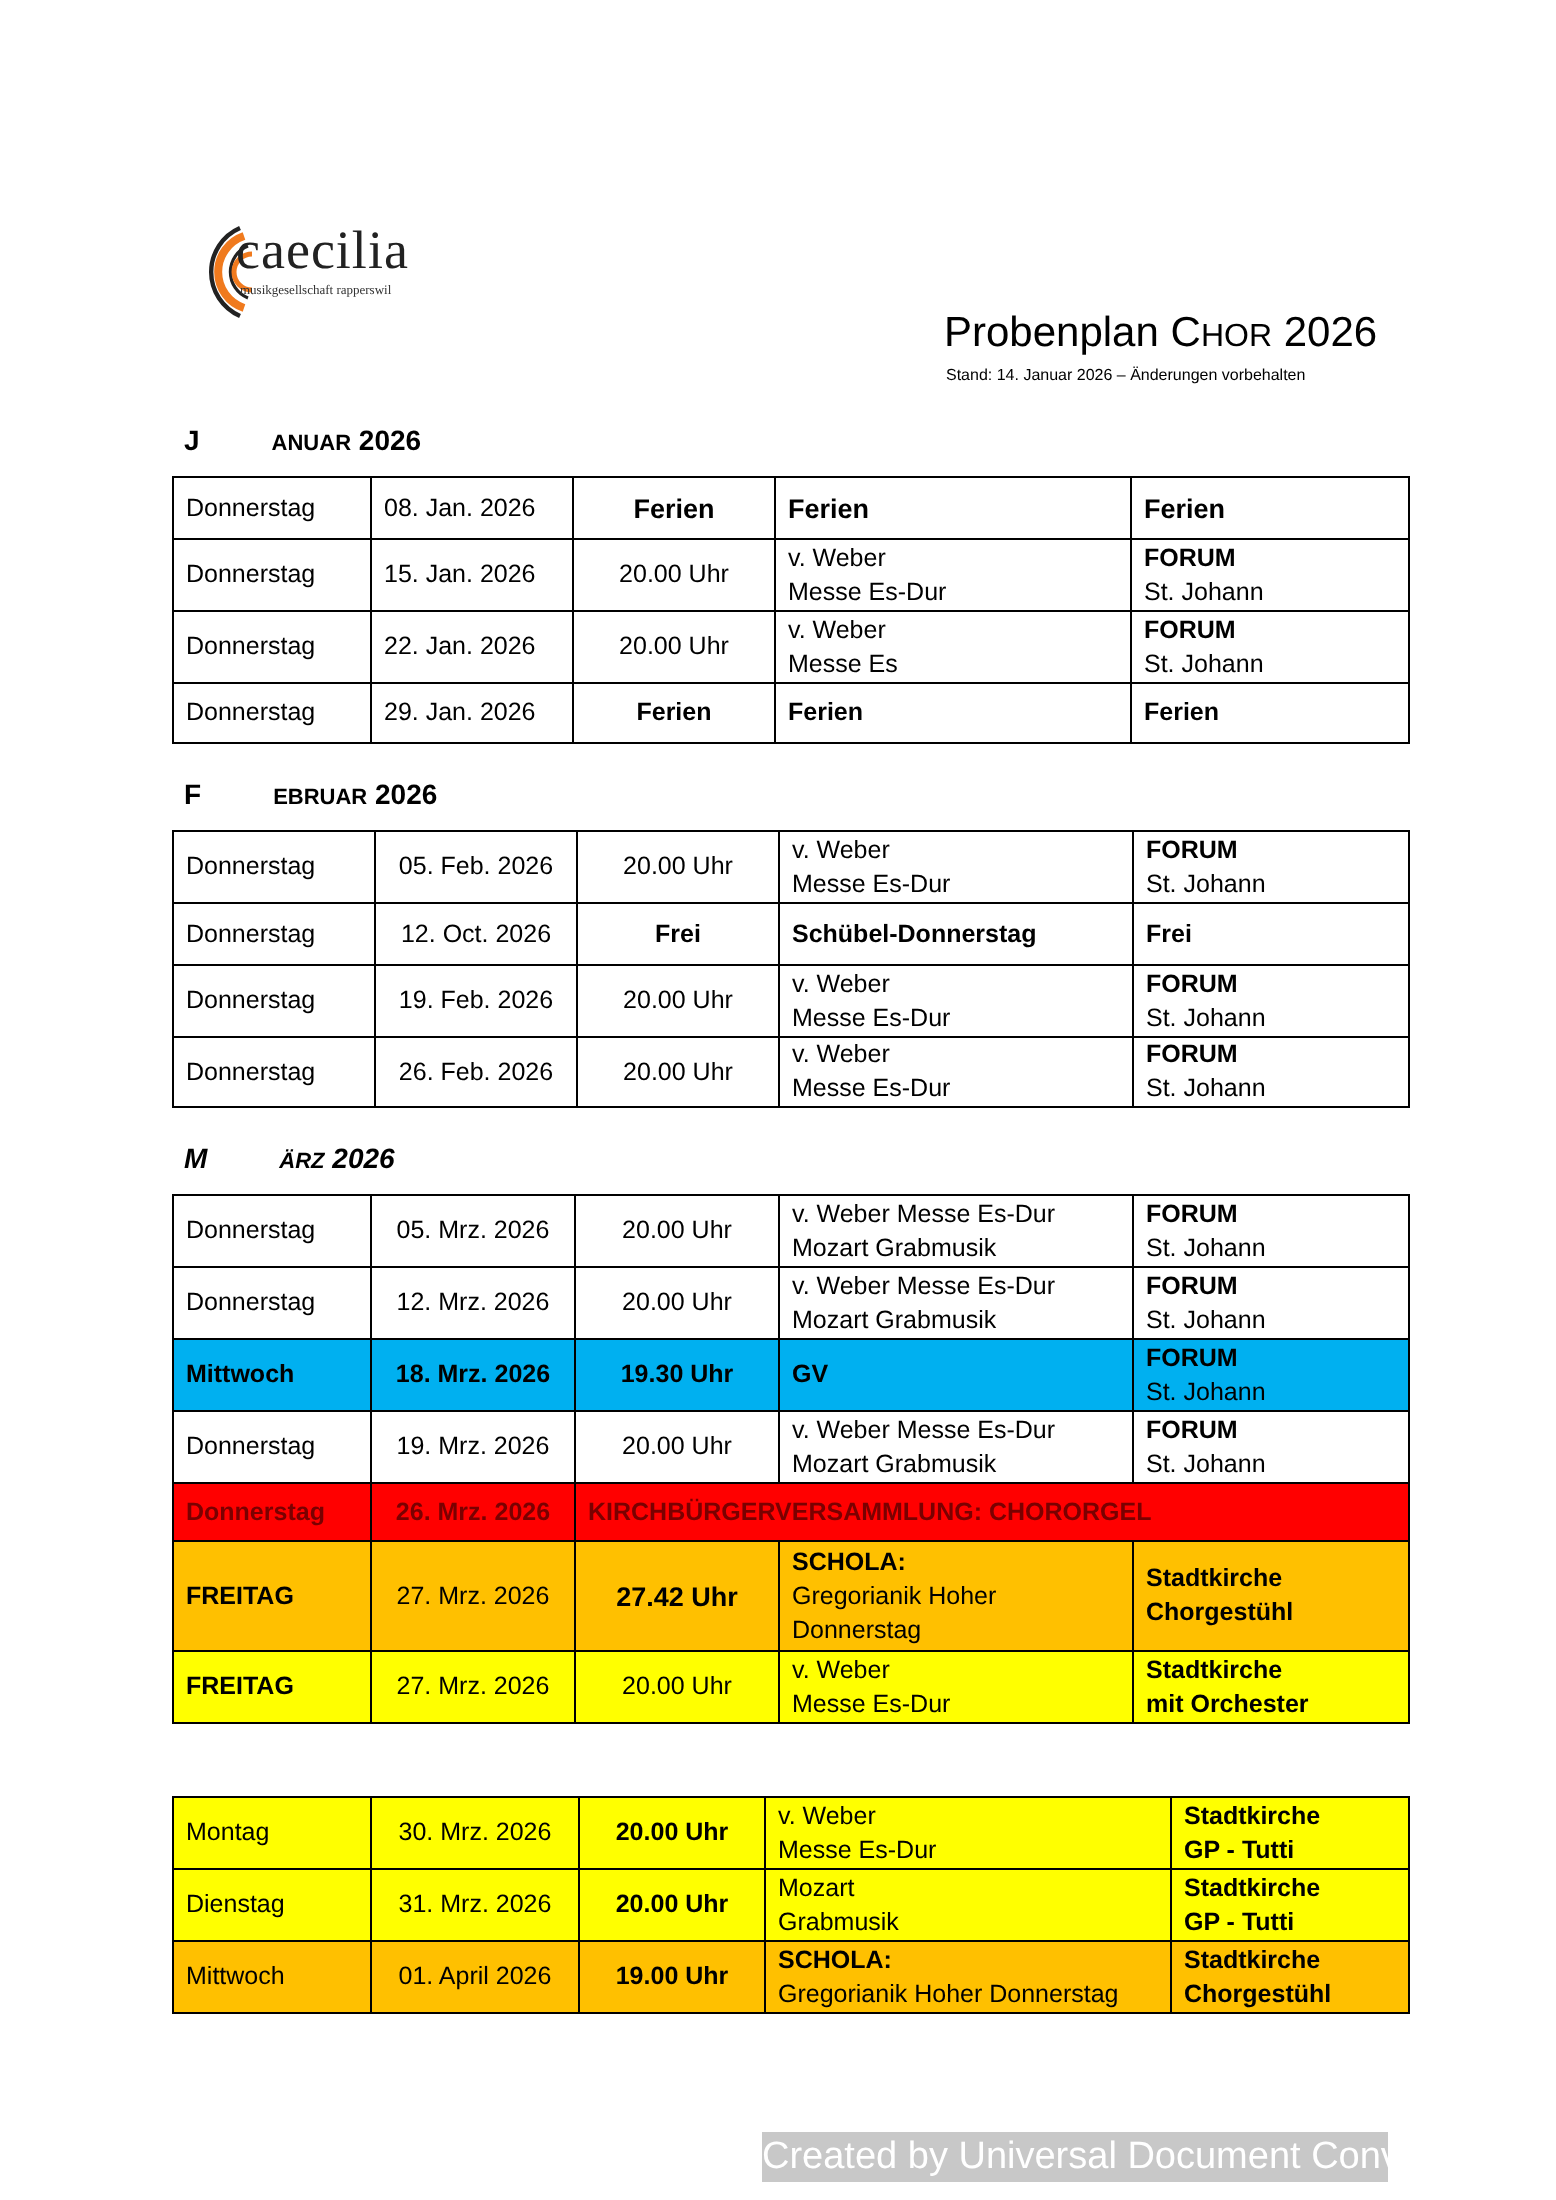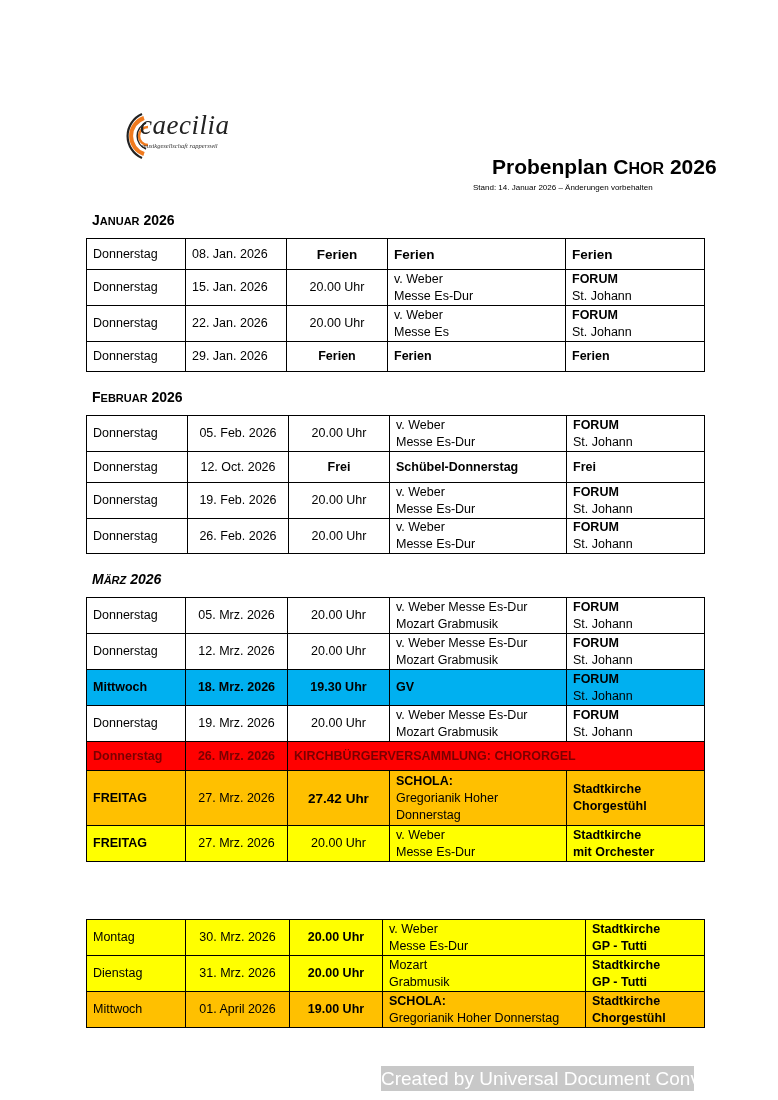--- a/index.html
+++ b/index.html
@@ -1,25 +1,25 @@
 <!DOCTYPE html>
 <html><head>
 <meta charset="utf-8">
 <style>
   html, body { margin:0; padding:0; background:#ffffff; }
   body { width:778px; height:1100px; position:relative; overflow:hidden;
          font-family:"Liberation Sans", sans-serif; color:#000; }
-  .logo { position:absolute; left:112px; top:108px; width:150px; height:56px;font-style:italic; }
+  .logo { position:absolute; left:90px; top:108px; width:150px; height:56px; }
   .logo-text { position:absolute; left:28px; top:2px; font-family:"Liberation Serif", serif; font-size:27px; color:#222; letter-spacing:0.5px; }
   .logo-sub { position:absolute; left:30px; top:34px; font-family:"Liberation Serif", serif; font-size:6.5px; color:#333; white-space:nowrap; }
-  .title { position:absolute; left:492px; top:155px; font-size:21px; font-weight:bold; white-space:nowrap; }
+  .title { position:absolute; left:472px; top:155px; font-size:21px; font-weight:normal; white-space:nowrap; }
   .title .sc { font-size:16px; }
   .stand { position:absolute; left:473px; top:183px; font-size:8px; white-space:nowrap; }
   .section { position:absolute; left:92px; font-size:14px; font-weight:bold; white-space:nowrap; }
-  .section .small { font-size:11px; }
+  .section .small { font-size:11px;padding-left:36px; }
   table { position:absolute; left:86px; width:618px; border-collapse:collapse; table-layout:fixed; }
   td { border:1px solid #000; font-size:12.5px; padding:0 6px; line-height:17px; vertical-align:middle; white-space:nowrap; overflow:hidden; }
   td.c { text-align:center; }
   .b { font-weight:bold; }
   .blue td { background:#00b0f0; }
   .red td { background:#ff0000; color:#7a0000; }
   .orange td { background:#ffc000; }
   .yellow td { background:#ffff00; }
   .watermark { position:absolute; left:381px; top:1066px; width:313px; height:25px; background:#c8c8c8; color:#fff; font-size:19px; line-height:25px; text-align:center; white-space:nowrap; }
 </style>
@@ -240,21 +240,21 @@
         </td>
     <td>
           <div class="b">Stadtkirche</div>
           <div class="b">mit Orchester</div>
         </td>
   </tr>
 </tbody>
   </table>
 
 <div class="section" style="top:921px;margin-top:41px;"><span>K</span><span class="small">ARWOCHE</span><span>/</span><span>O</span><span class="small">STERN</span><span> 2026</span></div>
-<table style="top:919px;">
+<table style="top:898px;">
   <colgroup>
       <col style="width:99px">
       <col style="width:104px">
       <col style="width:93px">
       <col style="width:203px">
       <col style="width:119px">
     </colgroup>
   <tbody>
       <tr class="yellow" style="height:36px;">
     <td>Montag</td>

